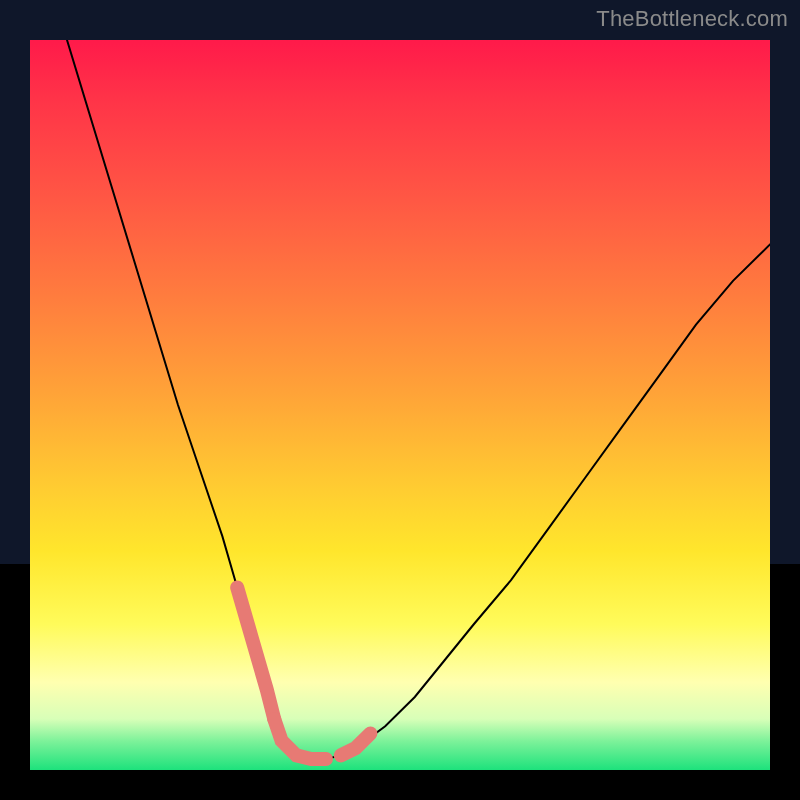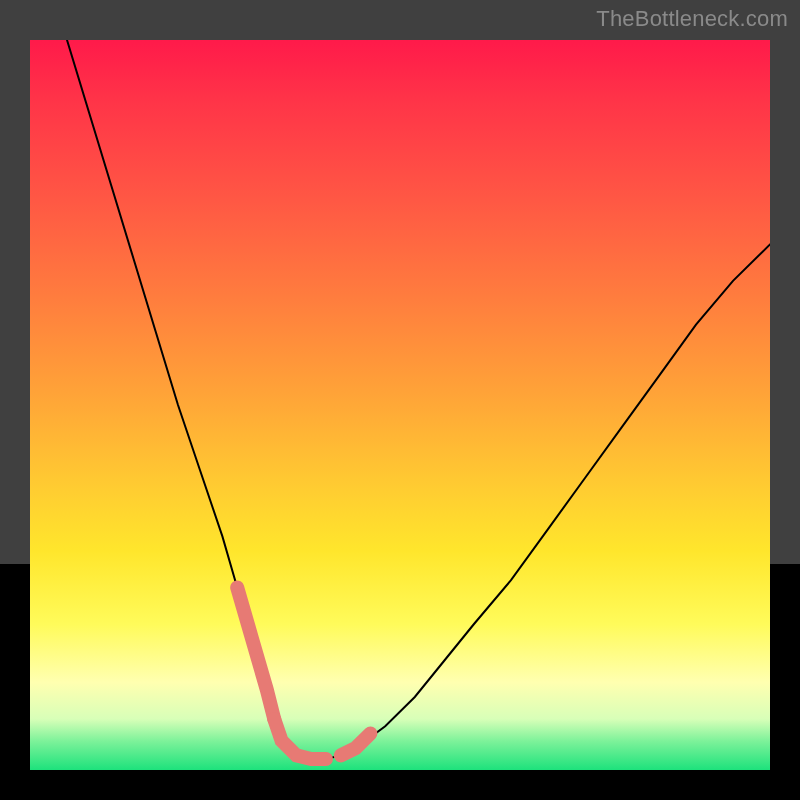--- a/index.html
+++ b/index.html
@@ -10,21 +10,21 @@
     background: #000;
     font-family: Arial, Helvetica, sans-serif;
     overflow: hidden;
   }
   .frame {
     position: absolute;
     top: 0;
     left: 0;
     width: 800px;
     height: 564px;
-    background: #404040;
+    background: #0f172a;
   }
   .plot-area {
     position: absolute;
     
     left: 30px;
     top: 40px;
     width: 740px;
     height: 730px;
     overflow: hidden;
   }

